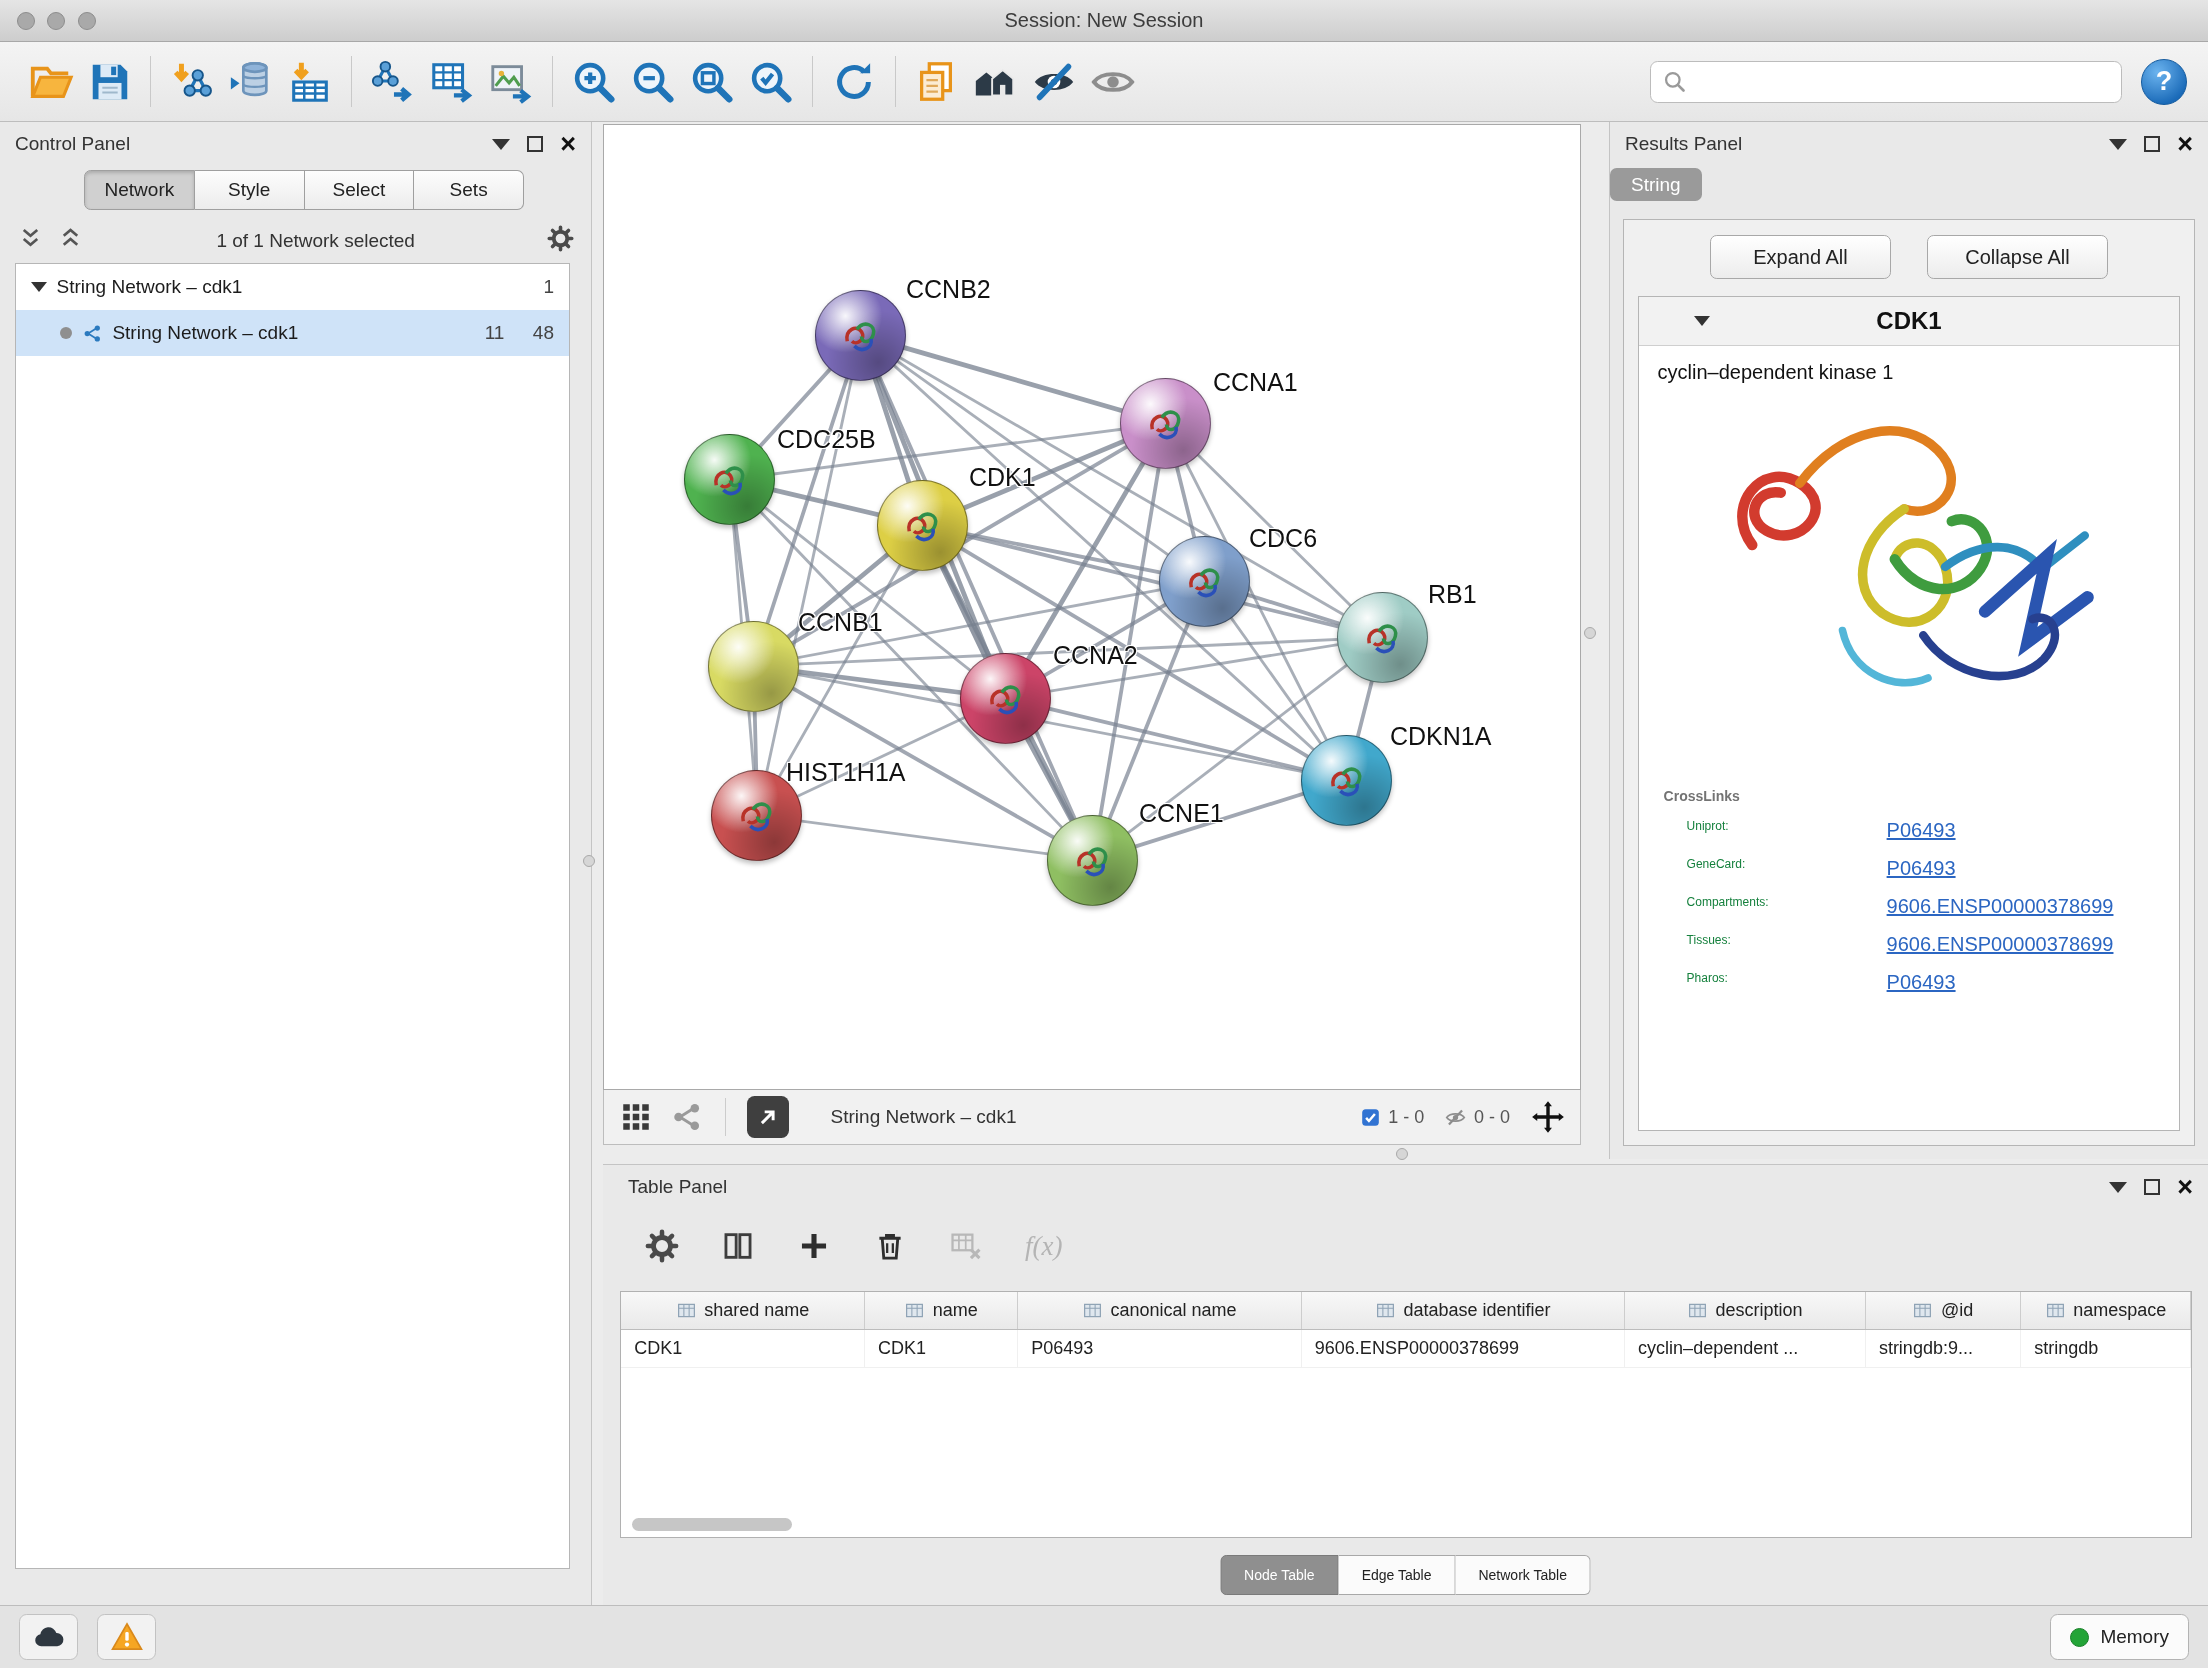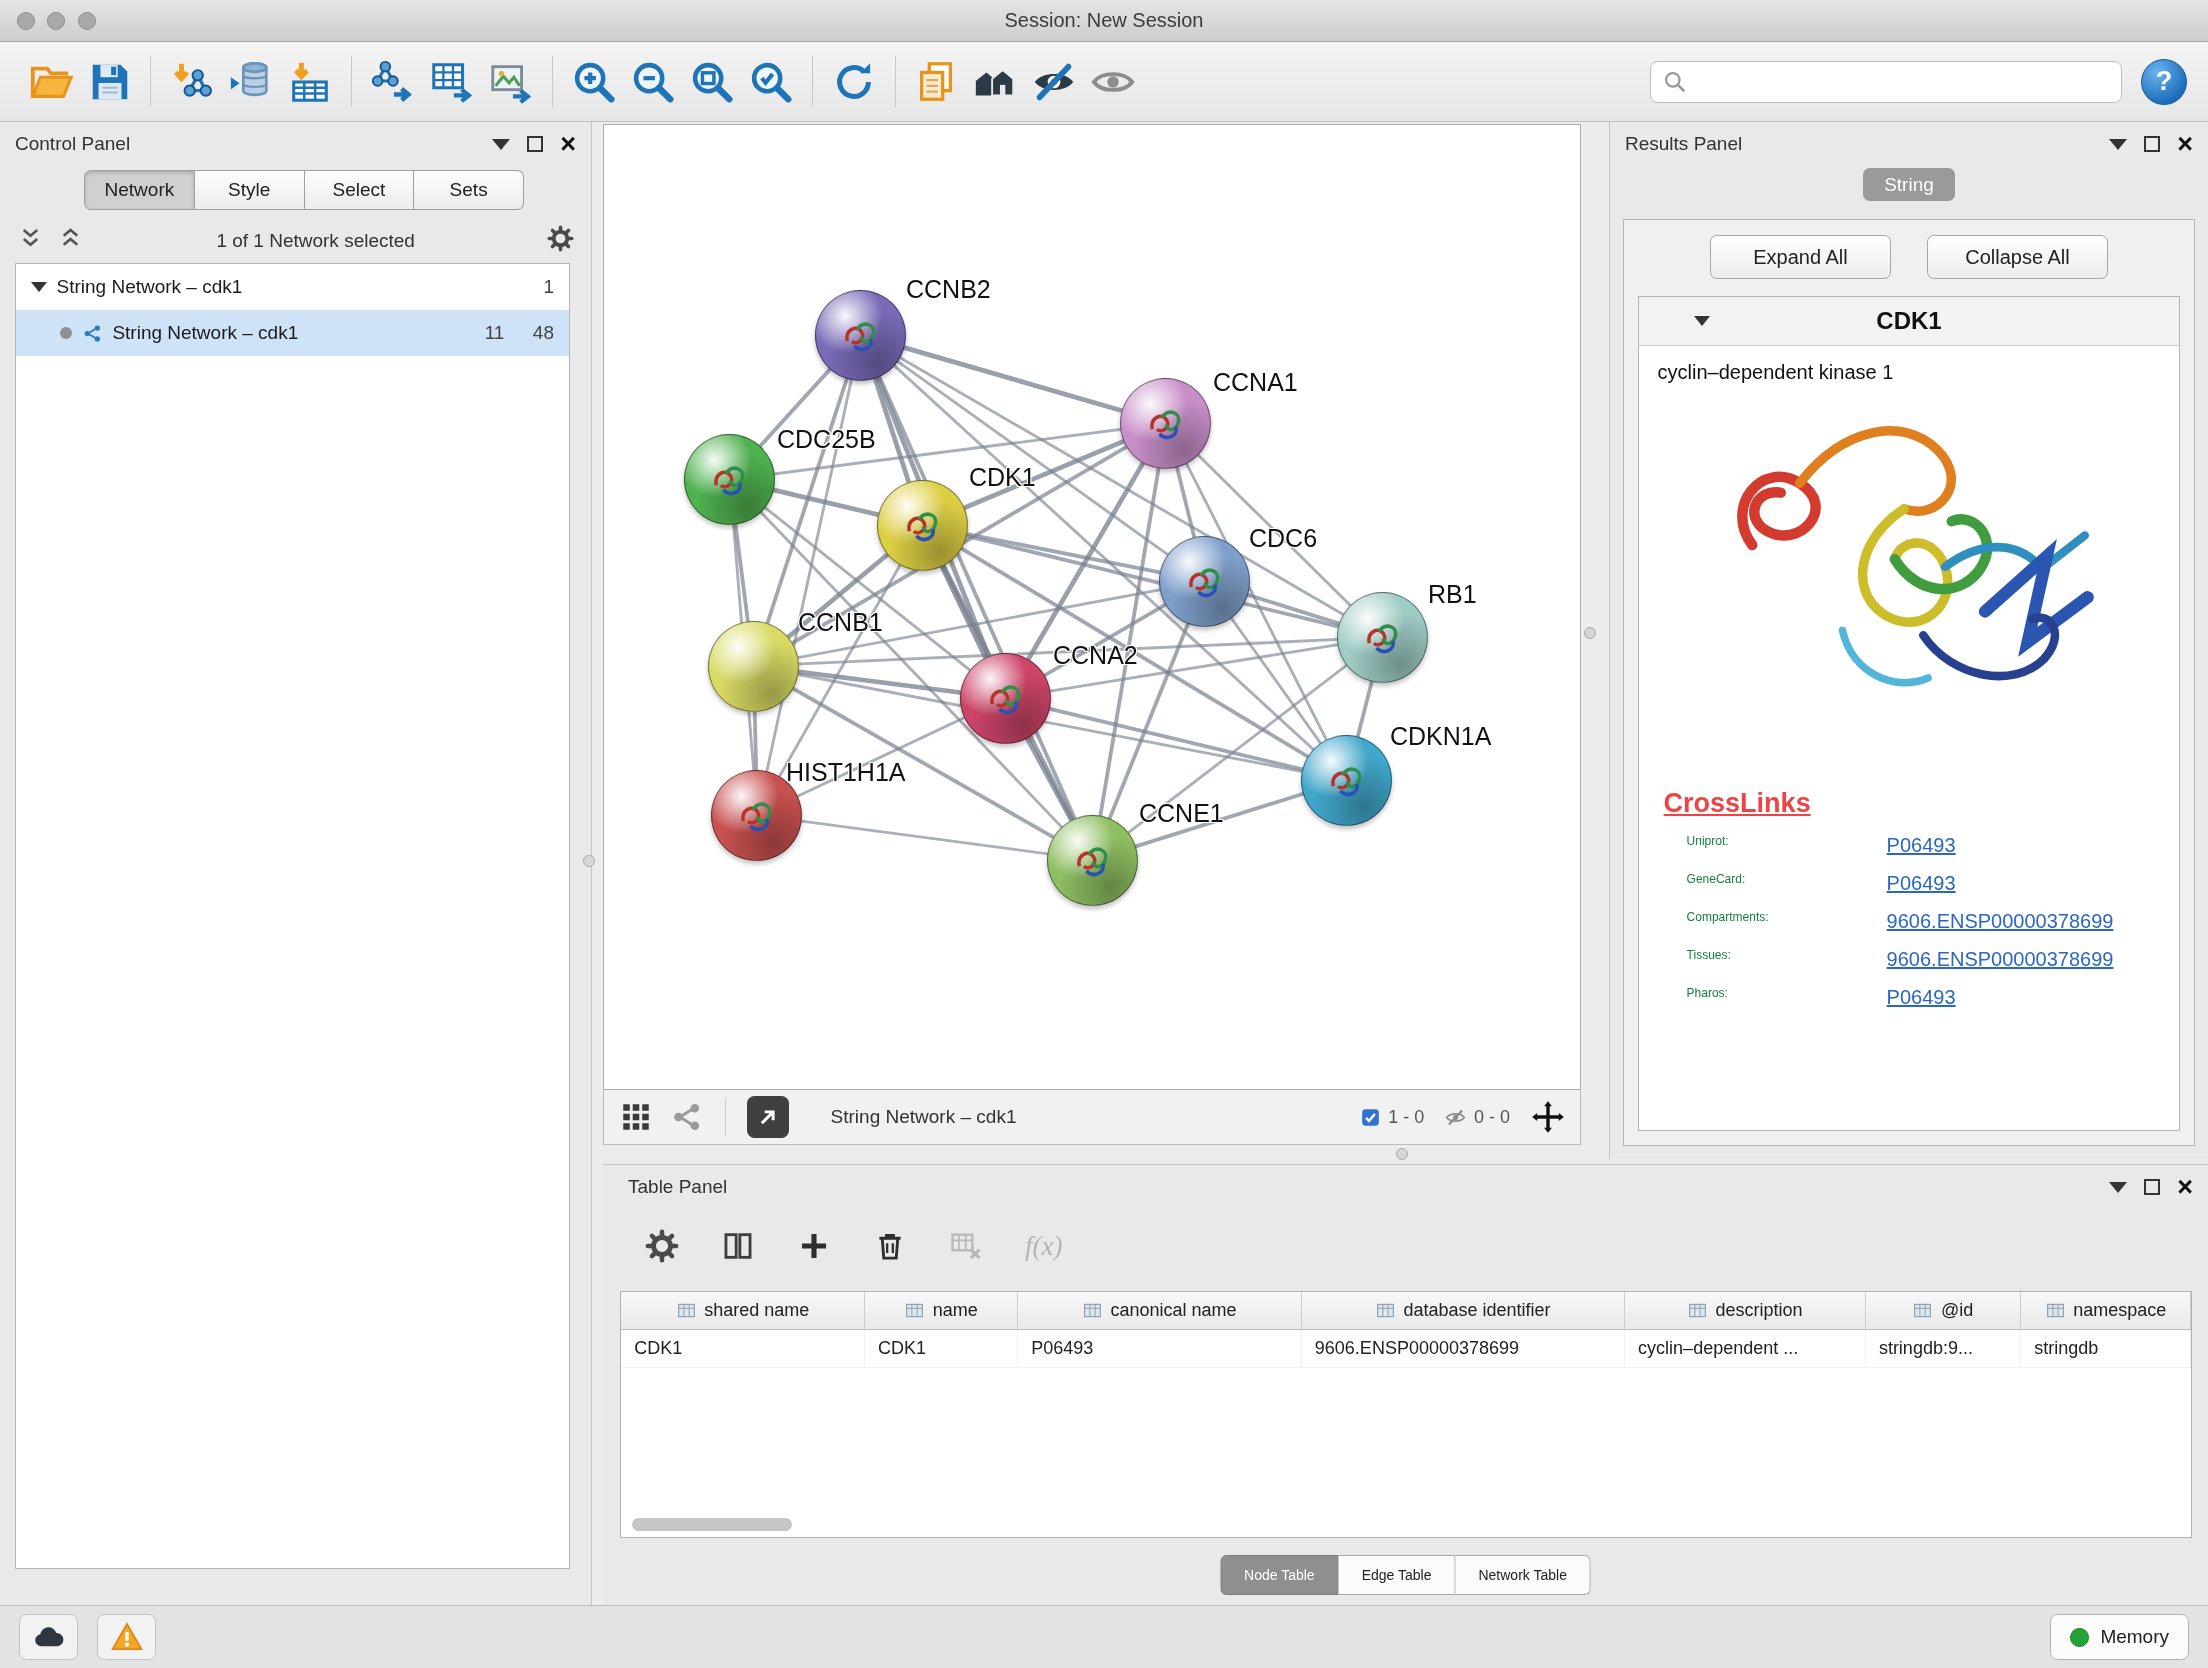--- a/index.html
+++ b/index.html
@@ -124,21 +124,21 @@
     display: flex; align-items: center; justify-content: center; }
   .ns-name { margin-left: 25px; font-size: 19px; color: #333; }
   .ns-right { margin-left: auto; display: flex; align-items: center; gap: 21px; }
   .ns-counter { display: flex; align-items: center; gap: 7.6px; color: #555; font-size: 18px; }
 
   
   .results-panel {
     position: absolute; top: 122px; left: 1609px; right: 0; height: 1037px;
     background: #e9e9e9; border-left: 1px solid #c4c4c4;
   }
-  .rp-badge-row { text-align: center; margin-top: 1.9px; }
+  .rp-badge-row { margin-top: 1.9px; }
   .rp-badge { display: inline-block; background: #9a9a9a; color: #fff;
     font-size: 19px; padding: 5.7px 21px; border-radius: 6.7px; }
   .rp-box {
     position: absolute; top: 97px; left: 13.3px; right: 13.3px; bottom: 13.3px;
     background: #f0f0f0; border: 1px solid #b5b5b5;
   }
   .rp-buttons { display: flex; justify-content: center; gap: 36px; padding: 15px 0; }
   .rp-btn { min-width: 181px; height: 44px; display: flex; align-items: center;
     justify-content: center; font-size: 20px; color: #222;
     background: linear-gradient(#ffffff, #ececec);
@@ -148,21 +148,21 @@
     background: #fff; border: 1px solid #b5b5b5; overflow: hidden;
   }
   .gene-head { position: relative; height: 49px; background: #f2f2f2;
     border-bottom: 1px solid #cfcfcf; display: flex; align-items: center; }
   .gene-head .tri-down-sm { margin-left: 55px; }
   .gene-name { position: absolute; width: 100%; text-align: center;
     font-size: 24px; font-weight: bold; color: #111; }
   .gene-desc { padding: 15px 19px 5.7px 19px; font-size: 20px; color: #111; }
   .gene-img { text-align: center; margin-top: 3.8px; }
   .crosslinks { margin: 28.5px 0 0 25px; }
-  .cl-title { font-size: 27px; font-weight: bold; color: #ef4444; text-decoration: underline; }
+  .cl-title { font-size: 14px; font-weight: bold; color: #737373; }
   .cl-row { display: flex; margin-top: 15px; padding-left: 23px; }
   .cl-label { width: 200px; font-size: 12px; color: #15803d; }
   .cl-link { font-size: 20px; color: #2b66c2; text-decoration: underline; }
 
   
   .table-panel {
     position: absolute; top: 1164px; left: 603px; right: 0; height: 441px;
     background: #e9e9e9; border-top: 1px solid #c4c4c4;
   }
   .tp-toolbar { display: flex; align-items: center; height: 74px; padding-left: 42px; gap: 42px; }

